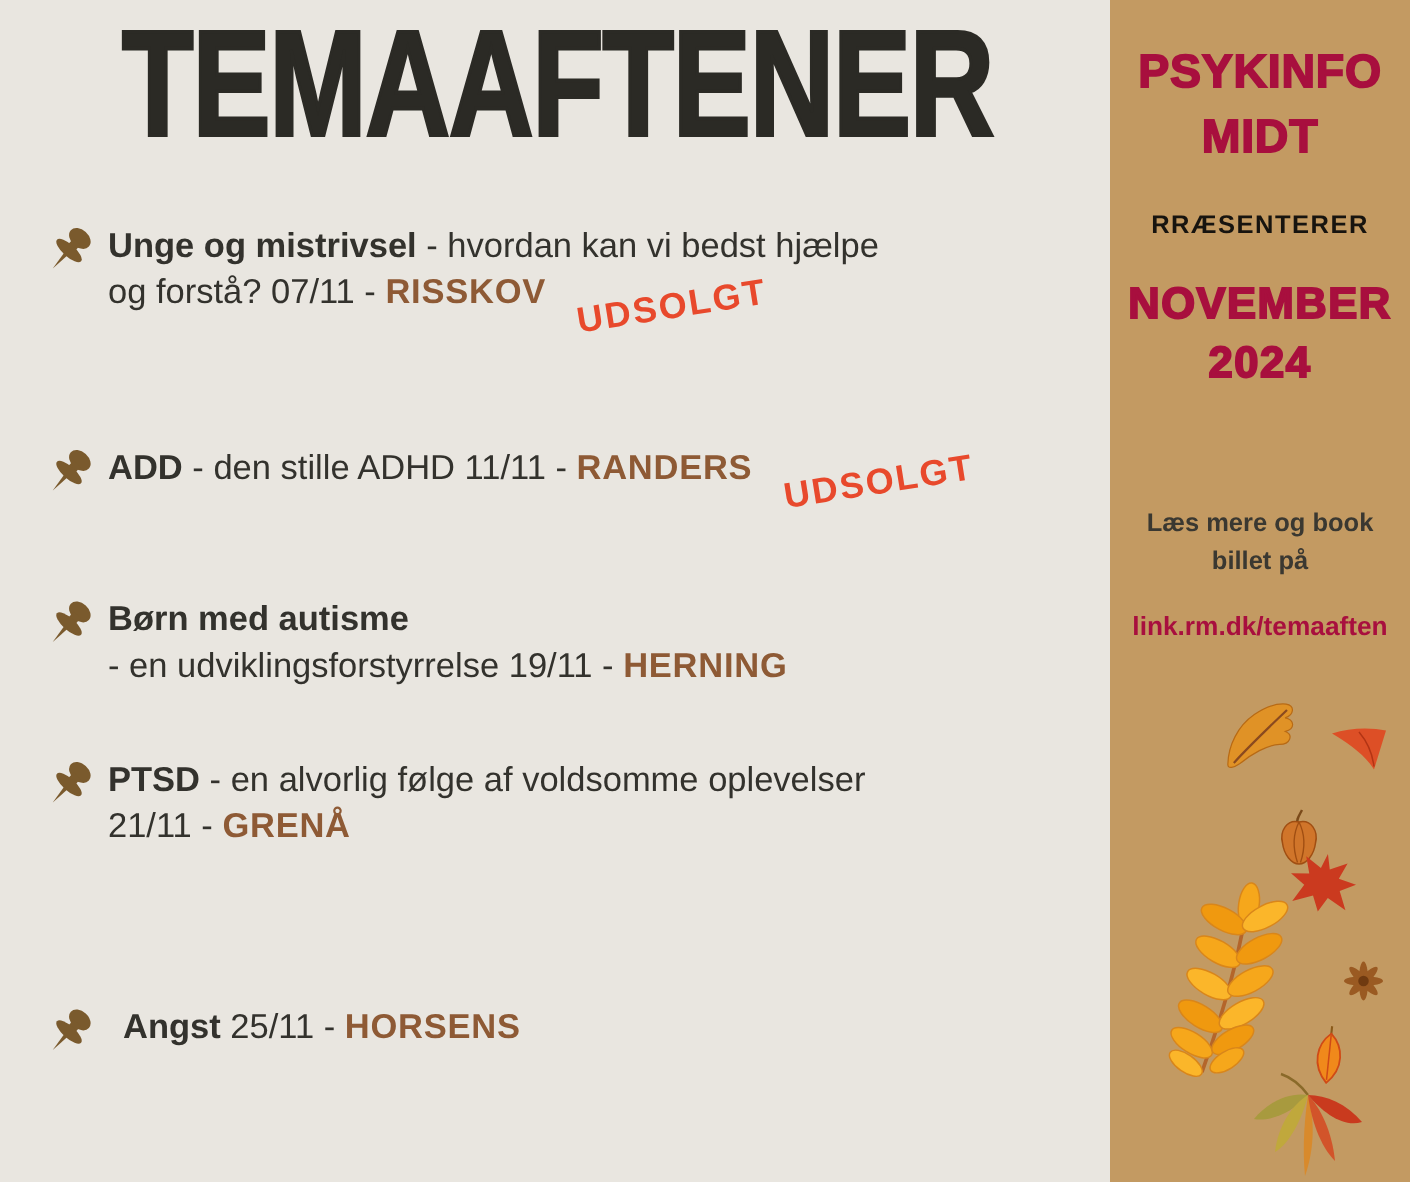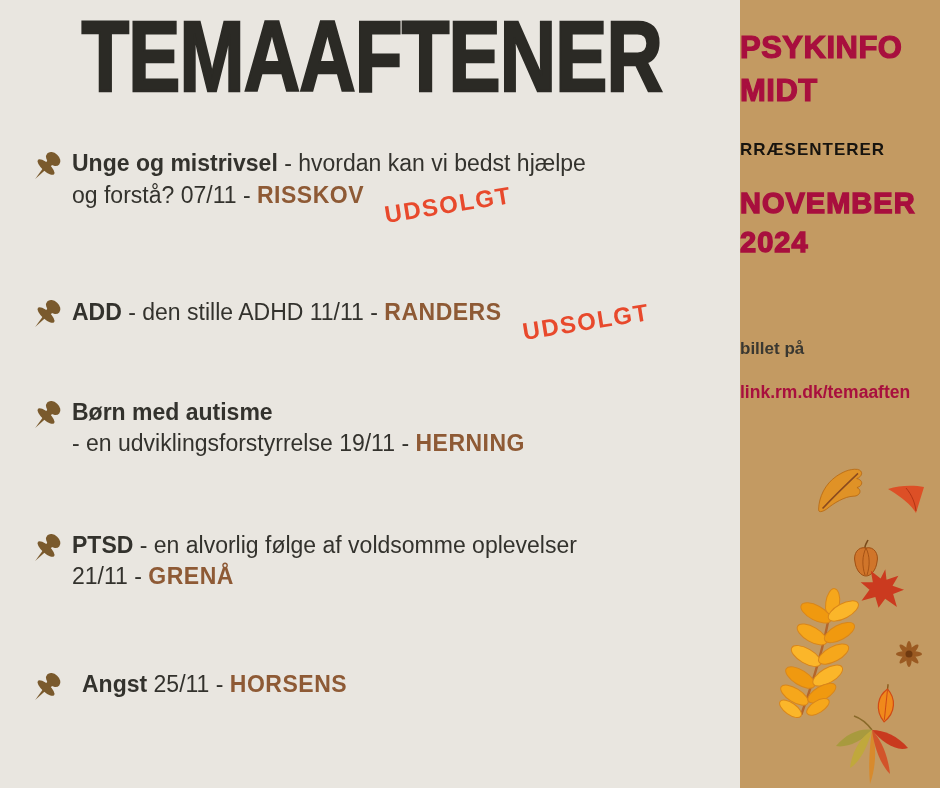--- a/index.html
+++ b/index.html
@@ -25,21 +25,21 @@
   .seg-normal{font-weight:normal;}
   .seg-location{font-weight:bold;color:#8e5a35;letter-spacing:.5px;}
   .soldout{
     display:inline-block;font-weight:bold;font-size:24px;color:#e8492c;
     letter-spacing:1.5px;margin-left:20px;position:relative;top:10px;
     transform:rotate(-9deg);
   }
   
   .sidebar{
     position:absolute;left:740px;top:0;width:200px;height:788px;
-    background:#c39a62;
+    background:#c39a62;text-align:center;
   }
   .brand{margin-top:26px;font-size:31px;font-weight:bold;color:#a80f3e;
     line-height:43px;letter-spacing:.5px;-webkit-text-stroke:1.2px #a80f3e;}
   .presents{margin-top:28px;font-size:17px;font-weight:bold;color:#17140f;letter-spacing:1px;}
   .month{margin-top:24px;font-size:29px;font-weight:bold;color:#a80f3e;
     line-height:39px;letter-spacing:1px;-webkit-text-stroke:1.4px #a80f3e;}
   .cta{margin-top:74px;font-size:17px;color:#3a3831;line-height:25px;font-weight:bold;}
   .link{margin-top:21px;font-size:17.5px;color:#a80f3e;font-weight:bold;cursor:pointer;}
   
   .leaves{position:absolute;left:0;top:0;width:940px;height:788px;pointer-events:none;}
@@ -93,21 +93,21 @@
         <ellipse cx="20" cy="20" rx="12" ry="4.5"></ellipse>
         <path d="M18.4,23 L21.6,23 L20,38 Z"></path>
       </g>
     </svg>
   </span>
           <div class="event-text">
             <div class="line"><span class="seg-bold">Børn med autisme</span></div>
             <div class="line"><span class="seg-normal">- en udviklingsforstyrrelse 19/11 - </span><span class="seg-location">HERNING</span></div>
           </div>
         </div>
-        <div class="event" style="top: 530px;">
+        <div class="event" style="top: 504px;">
           <span class="pin">
     <svg width="36" height="38" viewBox="0 0 40 40">
       <g fill="#7a5a2d" transform="rotate(42 20 20)">
         <ellipse cx="20" cy="8" rx="9" ry="6.5"></ellipse>
         <rect x="16.5" y="11" width="7" height="8"></rect>
         <ellipse cx="20" cy="20" rx="12" ry="4.5"></ellipse>
         <path d="M18.4,23 L21.6,23 L20,38 Z"></path>
       </g>
     </svg>
   </span>
@@ -138,20 +138,21 @@
     <div class="brand">
       <div>PSYKINFO</div>
       <div>MIDT</div>
     </div>
     <div class="presents">RRÆSENTERER</div>
     <div class="month">
       <div>NOVEMBER</div>
       <div>2024</div>
     </div>
     <div class="cta">
+      <div>Læs mere og book</div>
       <div>billet på</div>
     </div>
     <div class="link">link.rm.dk/temaaften</div>
   </aside>
 
   <div class="leaves">
 
     <svg class="leaf" style="left:812px;top:466px;transform:rotate(-8deg);" width="56" height="46" viewBox="0 0 56 46">
       <path d="M4,40 C6,28 14,16 26,10 C32,7 40,4 48,6 C54,8 52,14 46,15 C52,17 52,23 45,24 C50,27 47,33 40,32 C32,31 20,36 12,41 C8,43 3,44 4,40 Z" fill="#e09226" stroke="#b86a14" stroke-width="0.8"></path>
       <path d="M8,40 C20,30 34,20 48,10" fill="none" stroke="#8a4a1f" stroke-width="1.5"></path>

